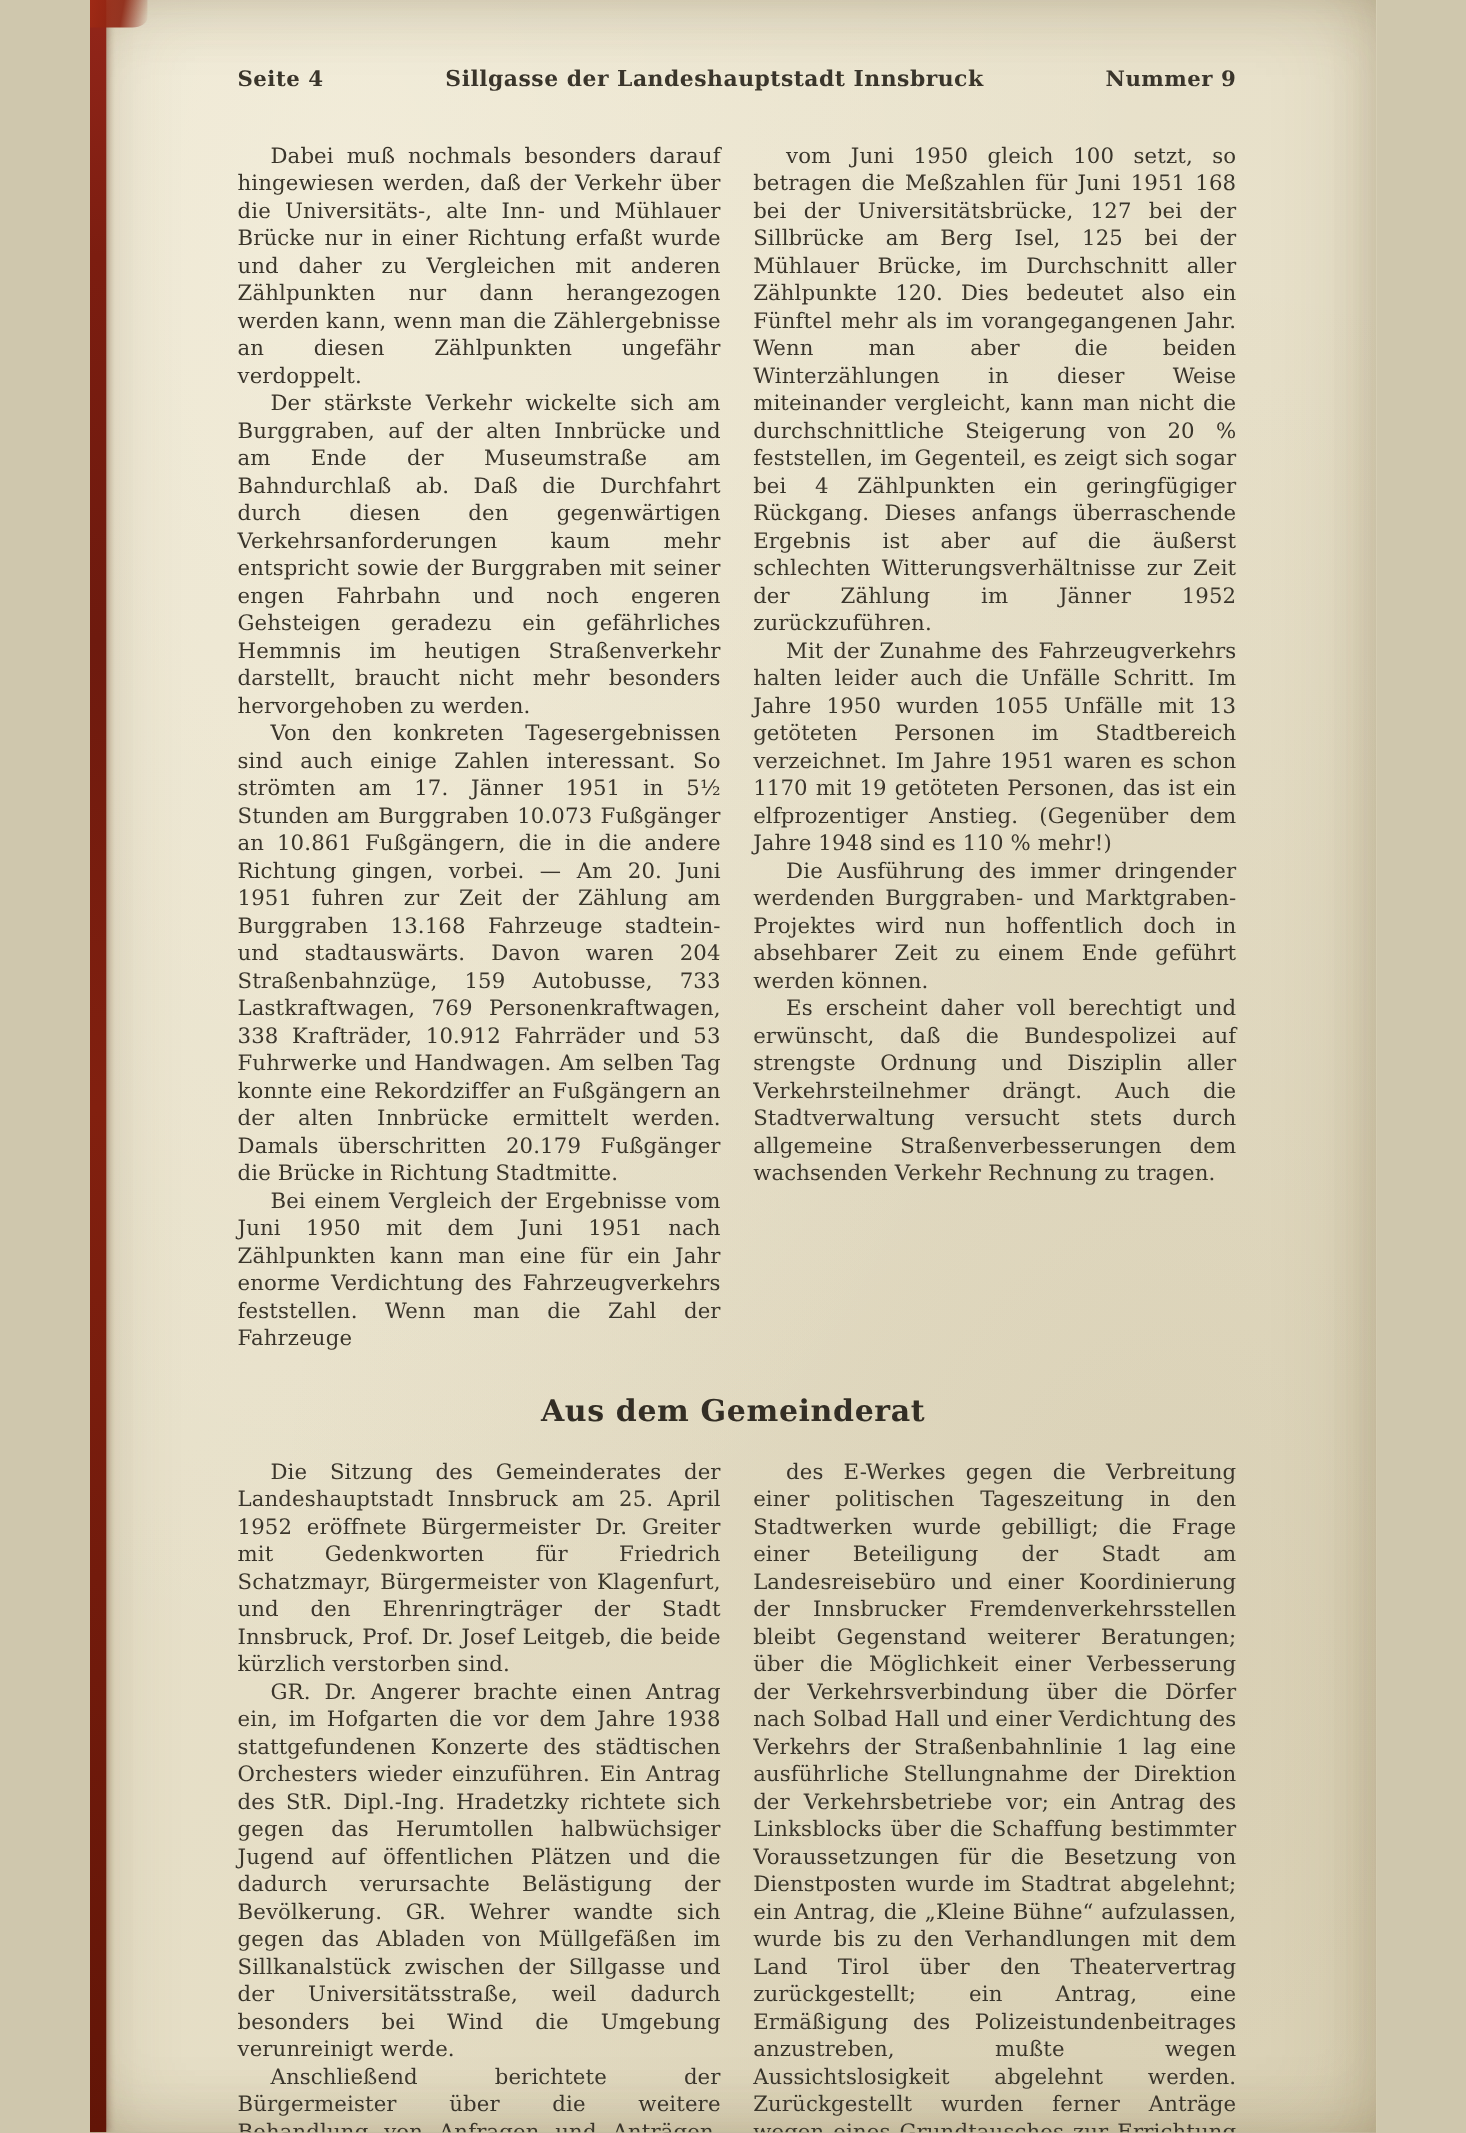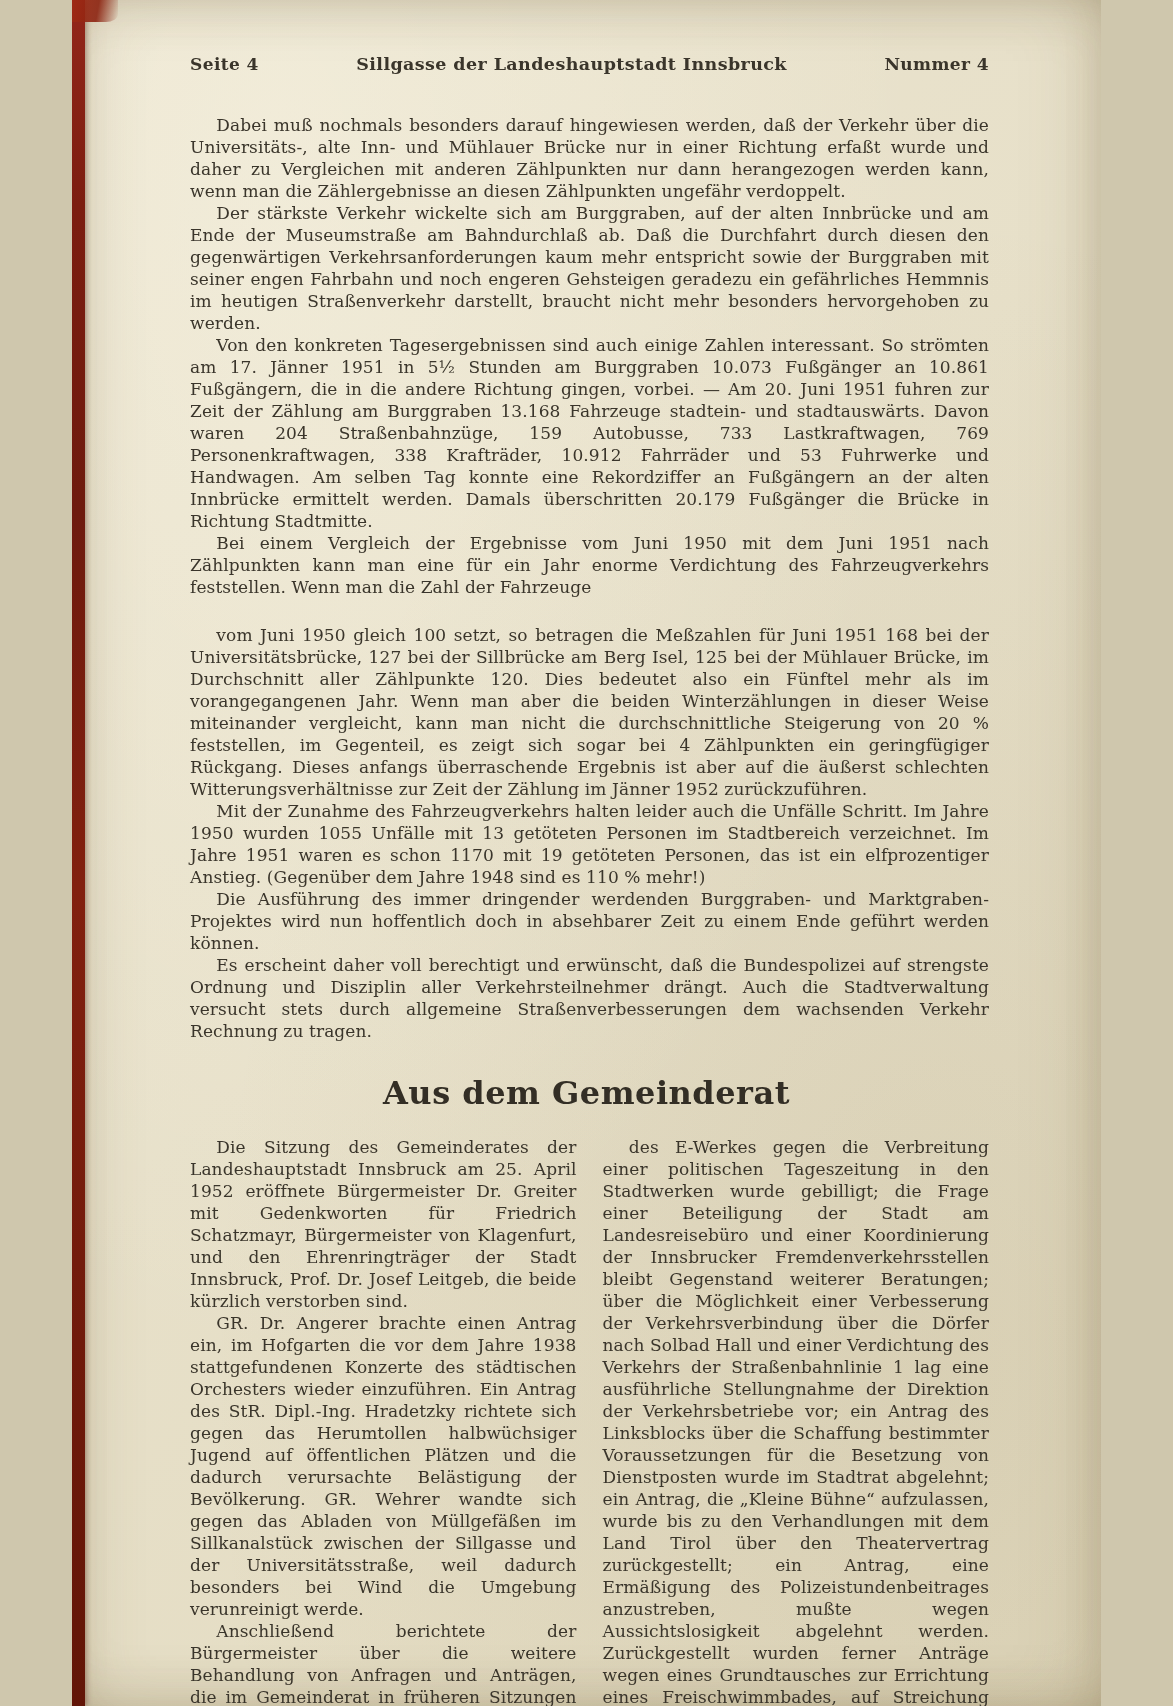--- a/index.html
+++ b/index.html
@@ -51,54 +51,54 @@
     font-weight: bold;
     letter-spacing: 0.4px;
     color: #3a352b;
   }
   .page-header .title { font-size: 17.5px; }
   .columns {
     display: flex;
     gap: 26px;
     padding: 0 112px 0 118px;
   }
-  .columns.first { margin-top: 40px; flex-direction: column; }
+  .columns.first { margin-top: 40px; }
   .col { flex: 1 1 0; min-width: 0; }
   p.body-par {
     margin: 0;
     text-align: justify;
     text-indent: 1.55em;
     font-size: 17px;
     line-height: 22px;
     letter-spacing: 0.1px;
     -webkit-hyphens: auto;
     hyphens: auto;
     color: #3a352b;
   }
   .section-heading {
     margin: 32px 0 24px 0;
     text-align: center;
-    font-size: 32px;
+    font-size: 24px;
     font-weight: bold;
     letter-spacing: 0.5px;
     color: #332e25;
   }
 </style>
 </head>
 <body>
 
 <div class="page">
 
   <div class="binding-strip"></div>
   <div class="corner-mark"></div>
 
   <header class="page-header">
     <span>Seite 4</span>
     <span class="title">Sillgasse der Landeshauptstadt Innsbruck</span>
-    <span>Nummer 4</span>
+    <span>Nummer 9</span>
   </header>
 
   <section class="columns first">
     <div class="col">
       <p class="body-par">Dabei muß nochmals besonders darauf hingewiesen werden, daß der Verkehr über die Universitäts-, alte Inn- und Mühlauer Brücke nur in einer Richtung erfaßt wurde und daher zu Vergleichen mit anderen Zählpunkten nur dann herangezogen werden kann, wenn man die Zählergebnisse an diesen Zählpunkten ungefähr verdoppelt.</p>
       <p class="body-par">Der stärkste Verkehr wickelte sich am Burggraben, auf der alten Innbrücke und am Ende der Museumstraße am Bahndurchlaß ab. Daß die Durchfahrt durch diesen den gegenwärtigen Verkehrsanforderungen kaum mehr entspricht sowie der Burggraben mit seiner engen Fahrbahn und noch engeren Gehsteigen geradezu ein gefährliches Hemmnis im heutigen Straßenverkehr darstellt, braucht nicht mehr besonders hervorgehoben zu werden.</p>
       <p class="body-par">Von den konkreten Tagesergebnissen sind auch einige Zahlen interessant. So strömten am 17. Jänner 1951 in 5½ Stunden am Burggraben 10.073 Fußgänger an 10.861 Fußgängern, die in die andere Richtung gingen, vorbei. — Am 20. Juni 1951 fuhren zur Zeit der Zählung am Burggraben 13.168 Fahrzeuge stadtein- und stadtauswärts. Davon waren 204 Straßenbahnzüge, 159 Autobusse, 733 Lastkraftwagen, 769 Personenkraftwagen, 338 Krafträder, 10.912 Fahrräder und 53 Fuhrwerke und Handwagen. Am selben Tag konnte eine Rekordziffer an Fußgängern an der alten Innbrücke ermittelt werden. Damals überschritten 20.179 Fußgänger die Brücke in Richtung Stadtmitte.</p>
       <p class="body-par">Bei einem Vergleich der Ergebnisse vom Juni 1950 mit dem Juni 1951 nach Zählpunkten kann man eine für ein Jahr enorme Verdichtung des Fahrzeugverkehrs feststellen. Wenn man die Zahl der Fahrzeuge</p>
     </div>
     <div class="col">

